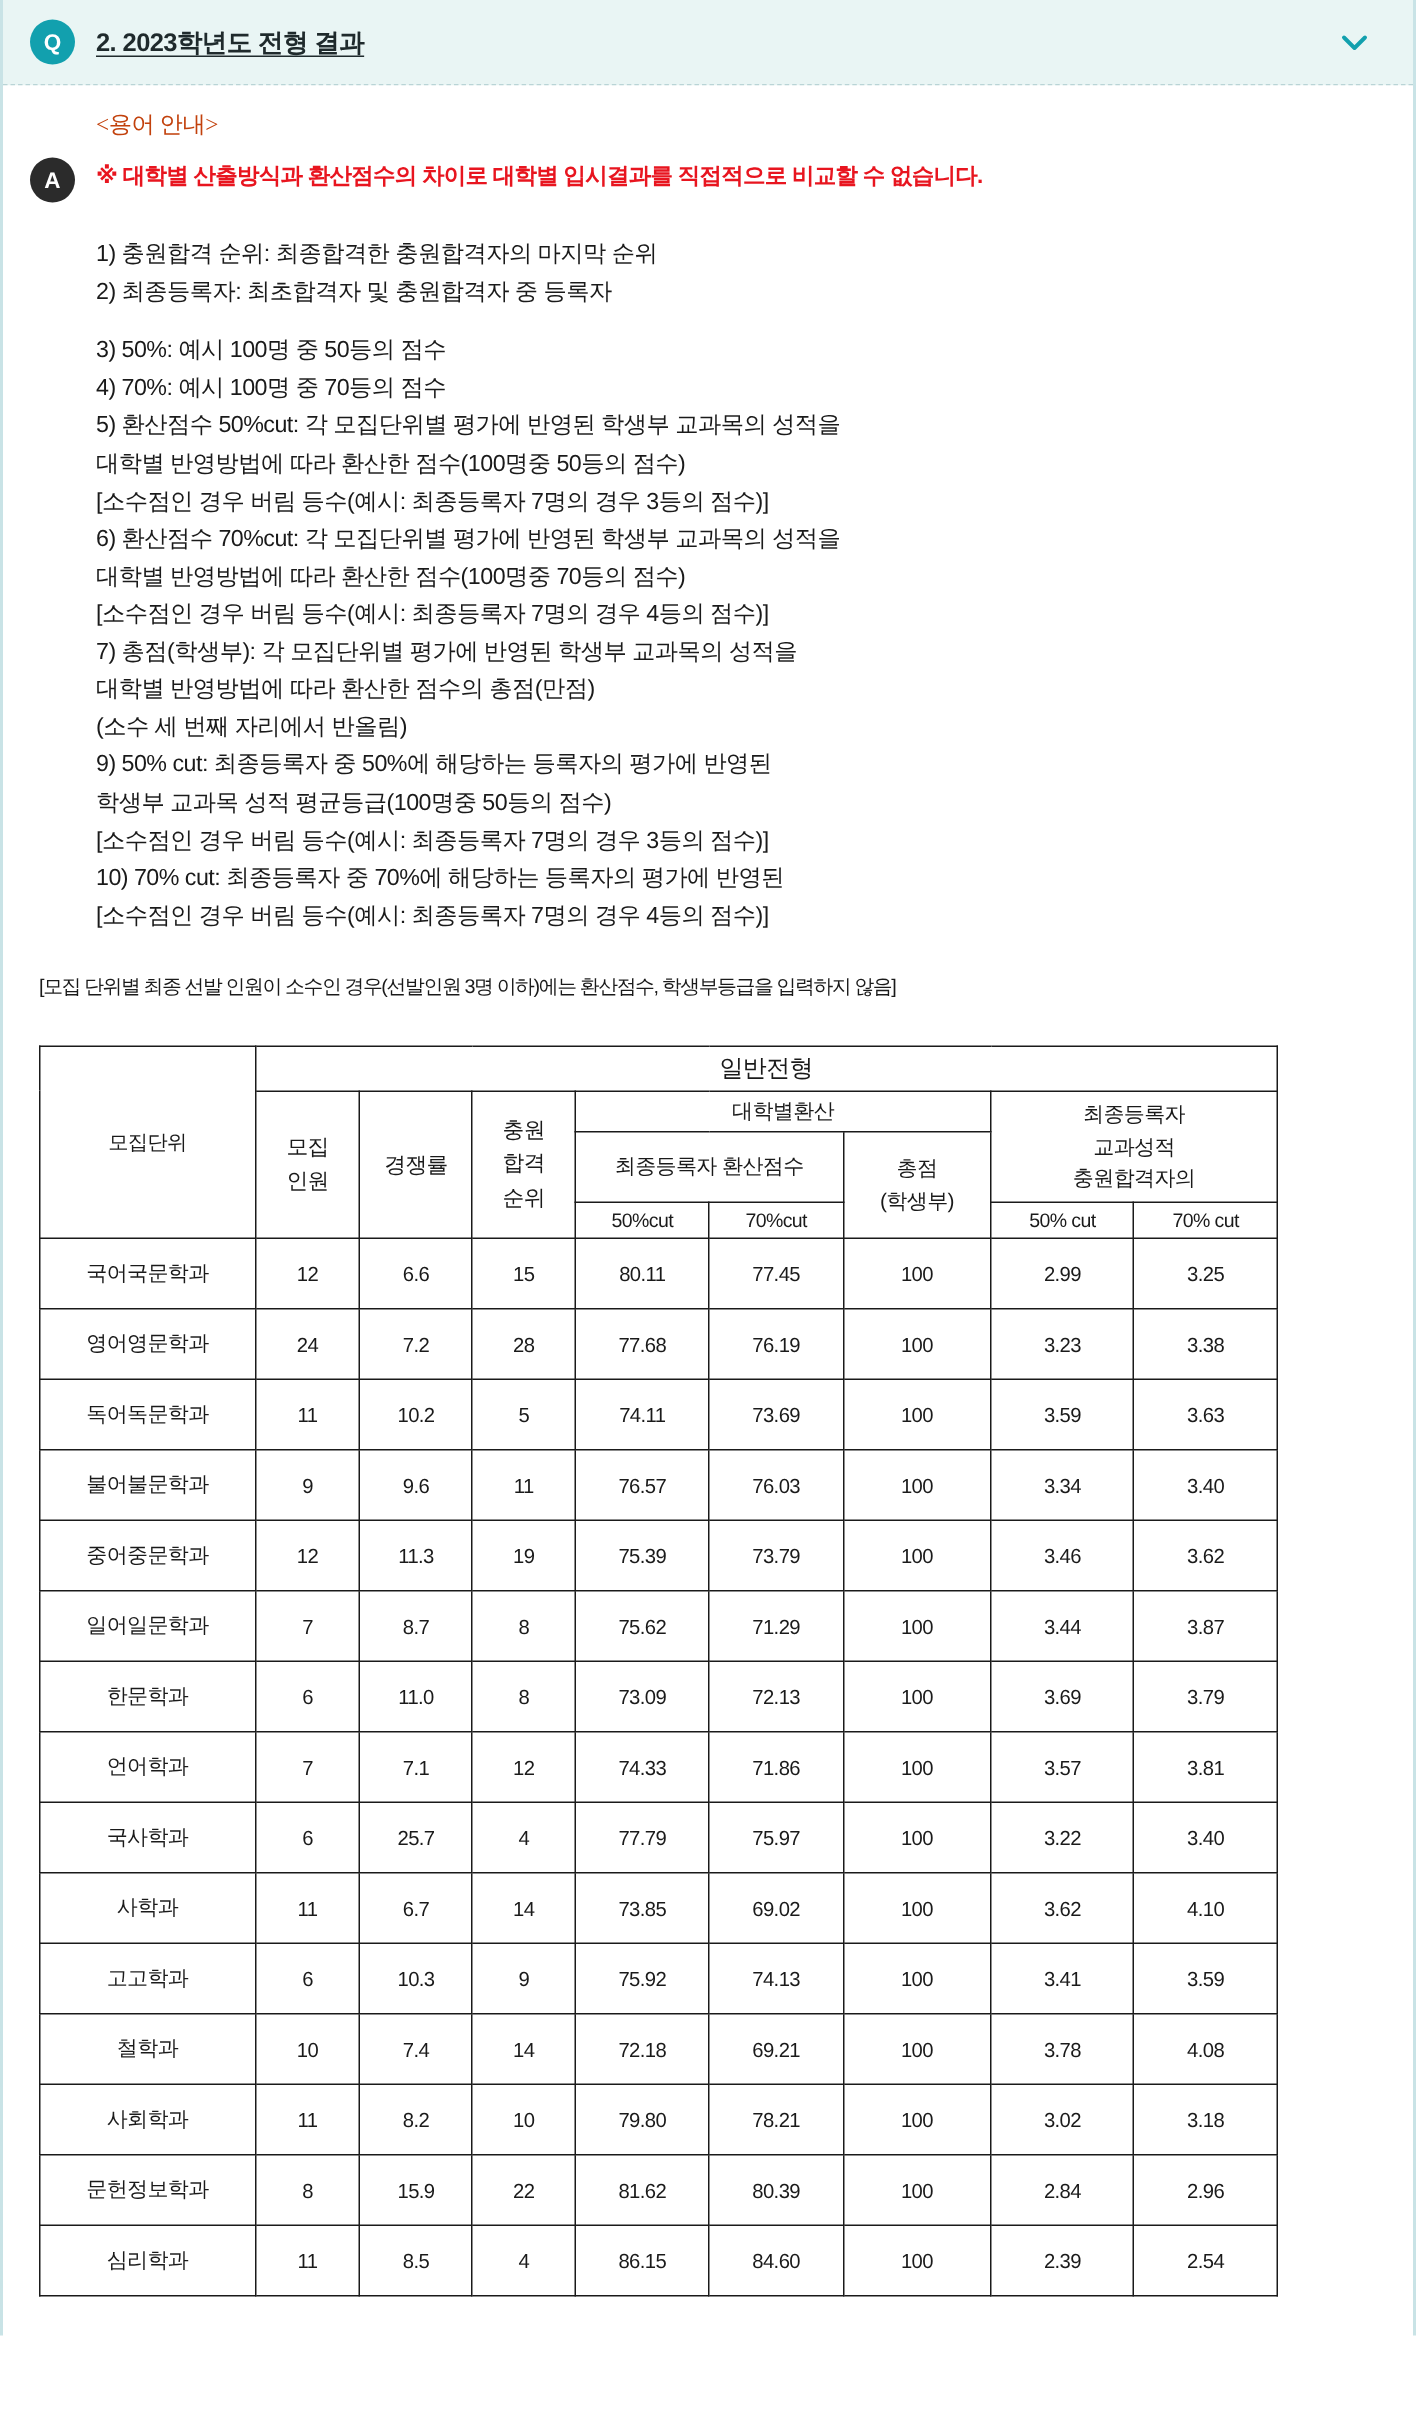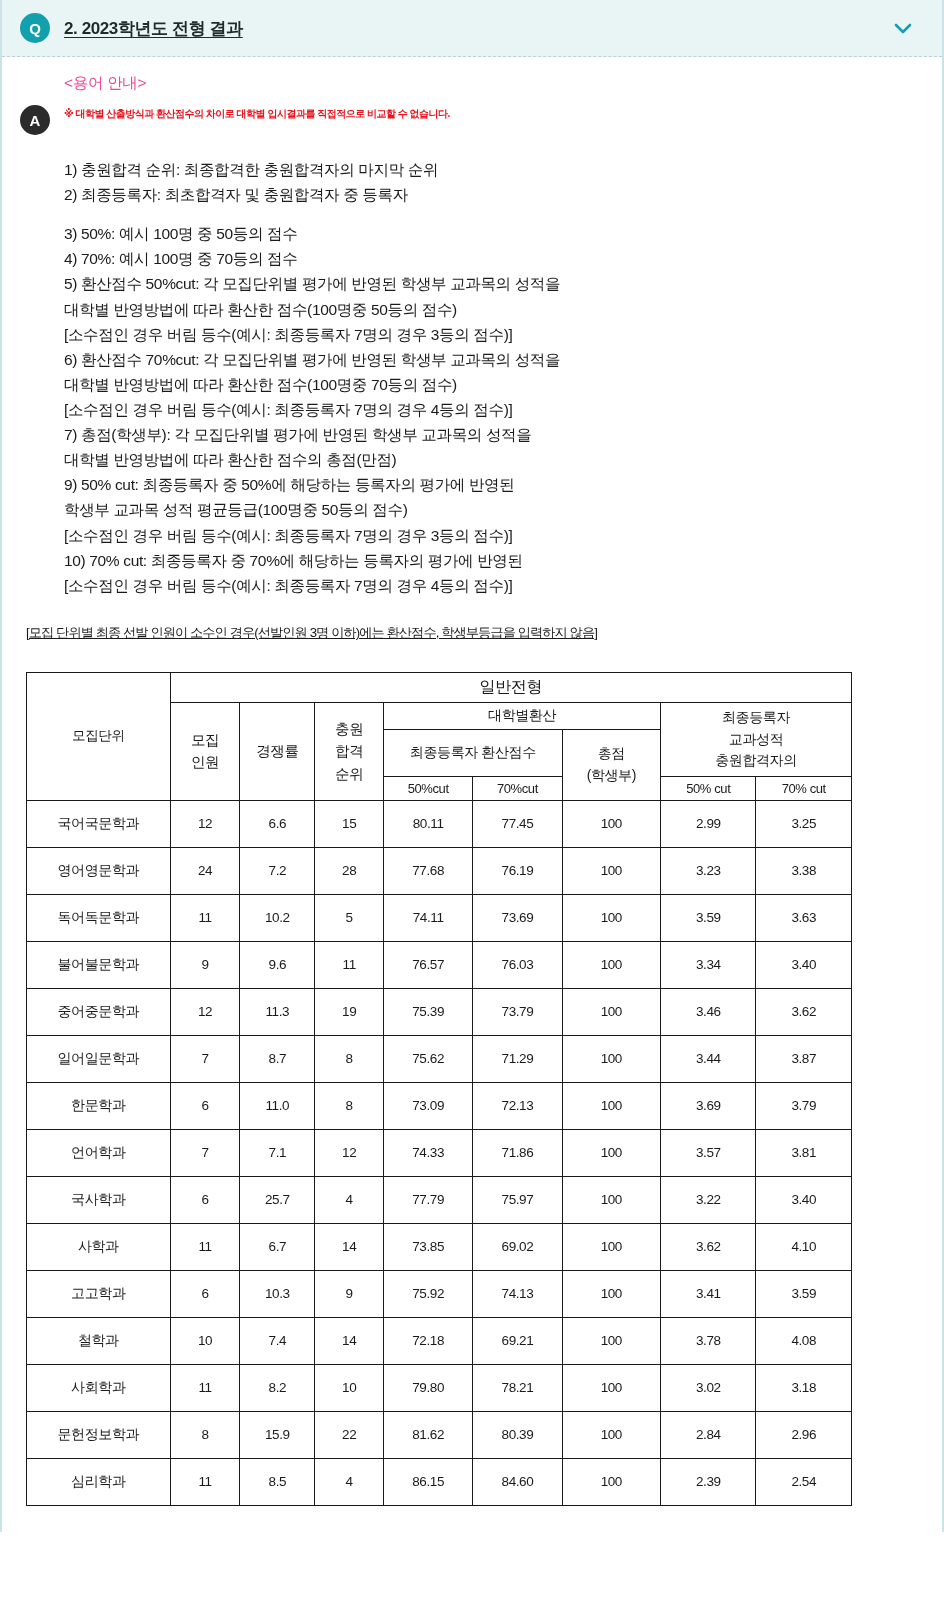--- a/index.html
+++ b/index.html
@@ -71,32 +71,33 @@
 
   
   .qa-body {
     background: #ffffff;
     padding: 16px 20px 26px 18px;
     box-sizing: border-box;
   }
   .term-title {
     margin-left: 44px;
     font-size: 15.5px;
-    color: #ec4899;
+    color: #c2410c;
     letter-spacing: -0.3px;
     margin-bottom: 10px;
+    font-family: Liberation Serif, serif;
   }
   .answer-row {
     display: flex;
     align-items: flex-start;
   }
   .answer-row .badge { margin-top: 1px; }
   .notice {
     margin-left: 14px;
-    font-size: 10px;
+    font-size: 15px;
     font-weight: bold;
     color: #e8151f;
     letter-spacing: -0.5px;
     line-height: 1.45;
     padding-top: 3px;
   }
 
   .defs {
     margin: 22px 0 0 44px;
     font-size: 15.5px;
@@ -104,21 +105,20 @@
     color: #1a1a1a;
     letter-spacing: -0.35px;
   }
   .defs p { margin: 0; }
   .defs .gap { height: 14px; }
   .note-small {
     margin: 26px 0 0 6px;
     font-size: 13.2px;
     color: #1a1a1a;
     letter-spacing: -0.9px;
-    text-decoration: underline;
   }
 
   
   .table-wrap {
     margin: 30px 0 0 6px;
     width: 826px;
   }
   table.result {
     border-collapse: collapse;
     width: 826px;
@@ -190,20 +190,21 @@
       <p>3) 50%: 예시 100명 중 50등의 점수</p>
       <p>4) 70%: 예시 100명 중 70등의 점수</p>
       <p>5) 환산점수 50%cut: 각 모집단위별 평가에 반영된 학생부 교과목의 성적을</p>
       <p>대학별 반영방법에 따라 환산한 점수(100명중 50등의 점수)</p>
       <p>[소수점인 경우 버림 등수(예시: 최종등록자 7명의 경우 3등의 점수)]</p>
       <p>6) 환산점수 70%cut: 각 모집단위별 평가에 반영된 학생부 교과목의 성적을</p>
       <p>대학별 반영방법에 따라 환산한 점수(100명중 70등의 점수)</p>
       <p>[소수점인 경우 버림 등수(예시: 최종등록자 7명의 경우 4등의 점수)]</p>
       <p>7) 총점(학생부): 각 모집단위별 평가에 반영된 학생부 교과목의 성적을</p>
       <p>대학별 반영방법에 따라 환산한 점수의 총점(만점)</p>
+      <p>(소수 세 번째 자리에서 반올림)</p>
       <p>9) 50% cut: 최종등록자 중 50%에 해당하는 등록자의 평가에 반영된</p>
       <p>학생부 교과목 성적 평균등급(100명중 50등의 점수)</p>
       <p>[소수점인 경우 버림 등수(예시: 최종등록자 7명의 경우 3등의 점수)]</p>
       <p>10) 70% cut: 최종등록자 중 70%에 해당하는 등록자의 평가에 반영된</p>
       <p>[소수점인 경우 버림 등수(예시: 최종등록자 7명의 경우 4등의 점수)]</p>
     </div>
 
     <div class="note-small">[모집 단위별 최종 선발 인원이 소수인 경우(선발인원 3명 이하)에는 환산점수, 학생부등급을 입력하지 않음]</div>
 
     <div class="table-wrap">

